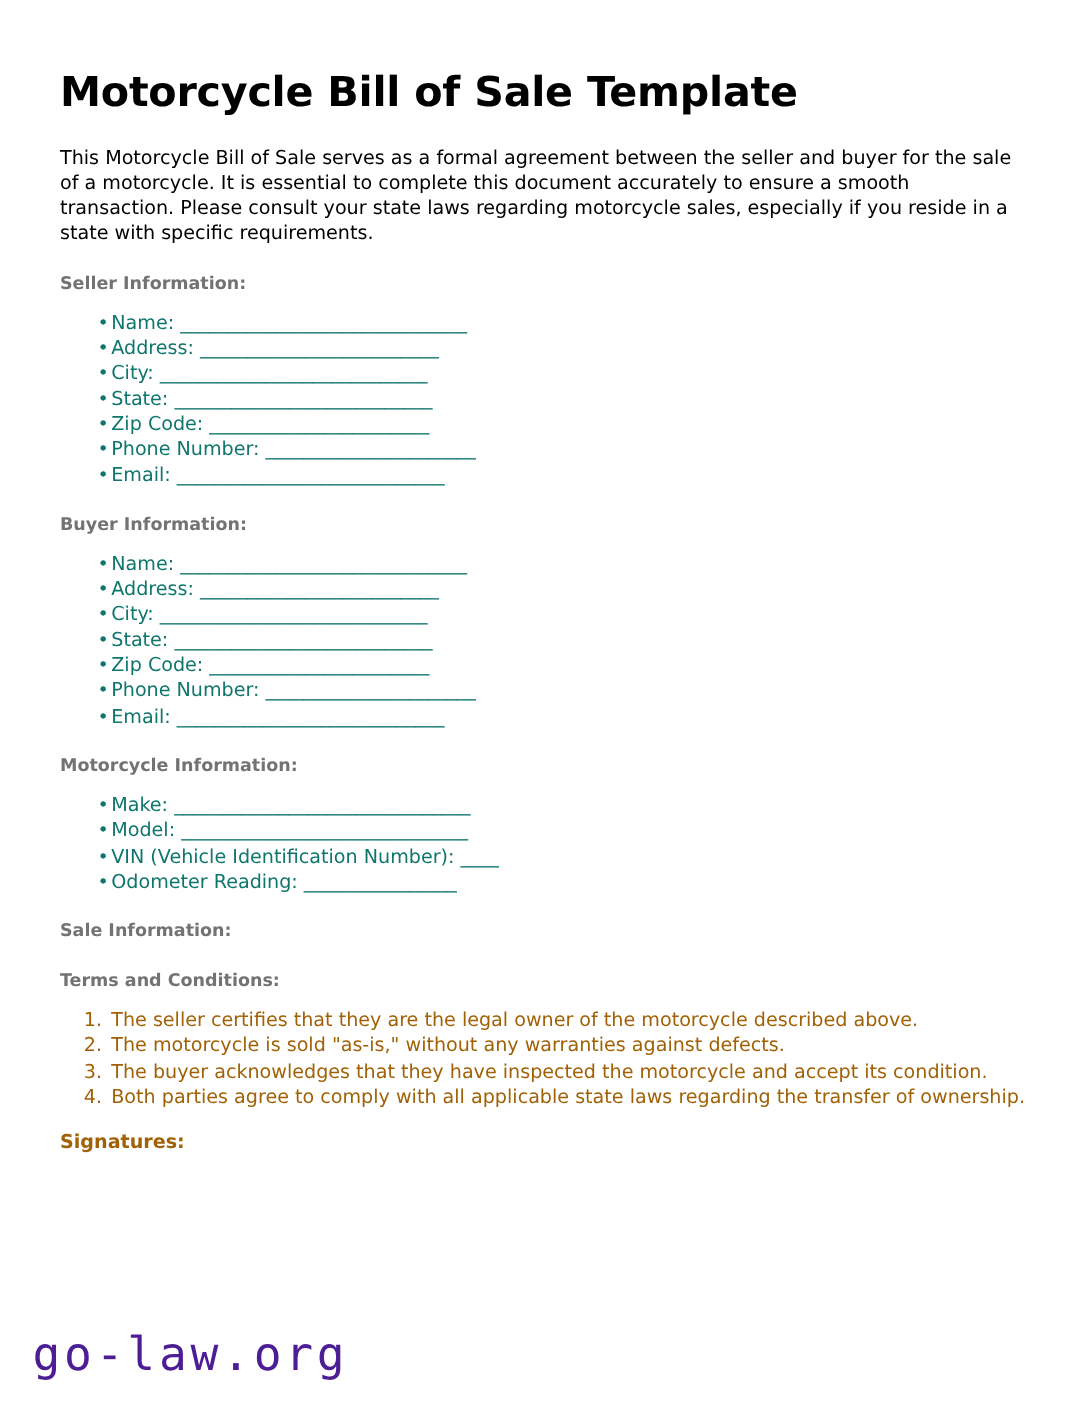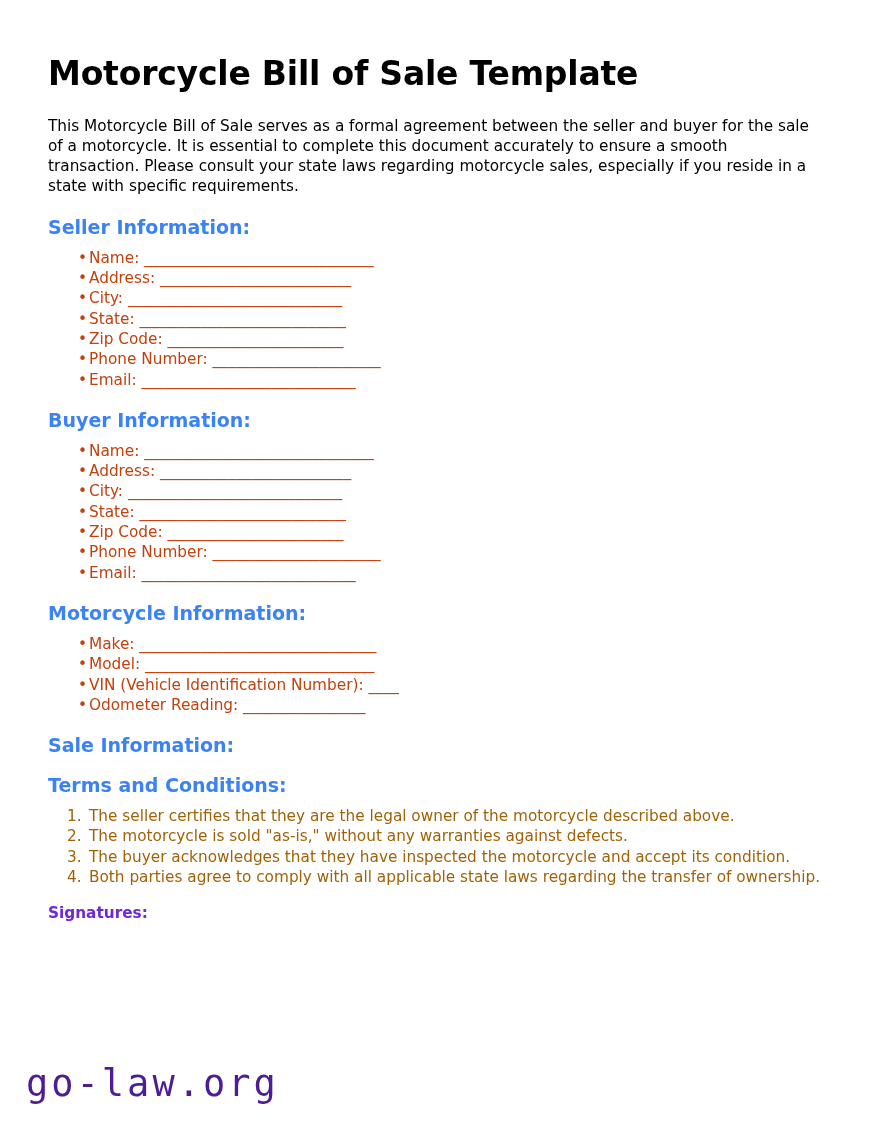--- a/index.html
+++ b/index.html
@@ -40,38 +40,38 @@
     margin: 22px 0 0 0;
     font-size: 15.3px;
     line-height: 20.3px;
     max-width: 780px;
     color: #000;
   }
 
   .section-heading {
     margin: 0;
     padding-top: 20px;
-    font-size: 19px;
+    font-size: 14px;
     font-weight: bold;
     line-height: 20px;
-    color: #3b82f6;
+    color: #737373;
   }
 
   .field-list {
     list-style: none;
     margin: 11px 0 0 0;
     padding: 0;
   }
   .field-list li {
     position: relative;
     padding-left: 41px;
     font-size: 15.3px;
     line-height: 20.3px;
     white-space: pre;
-    color: #c2410c;
+    color: #0f766e;
   }
   .field-list li::before {
     content: "\2022";
     position: absolute;
     left: 30px;
     top: 0;
     font-size: 15.3px;
     line-height: 20.3px;
   }
 
@@ -99,21 +99,21 @@
     line-height: 20.3px;
     text-align: left;
   }
 
   .signatures-heading {
     margin: 0;
     padding-top: 16px;
     font-size: 15.3px;
     font-weight: bold;
     line-height: 20px;
-    color: #6d28d9;
+    color: #a16207;
   }
 
   .watermark {
     position: absolute;
     left: 26px;
     top: 1062px;
     font-family: "DejaVu Sans Mono", "Liberation Mono", monospace;
     font-size: 37px;
     letter-spacing: 3px;
     color: #4c1d95;

